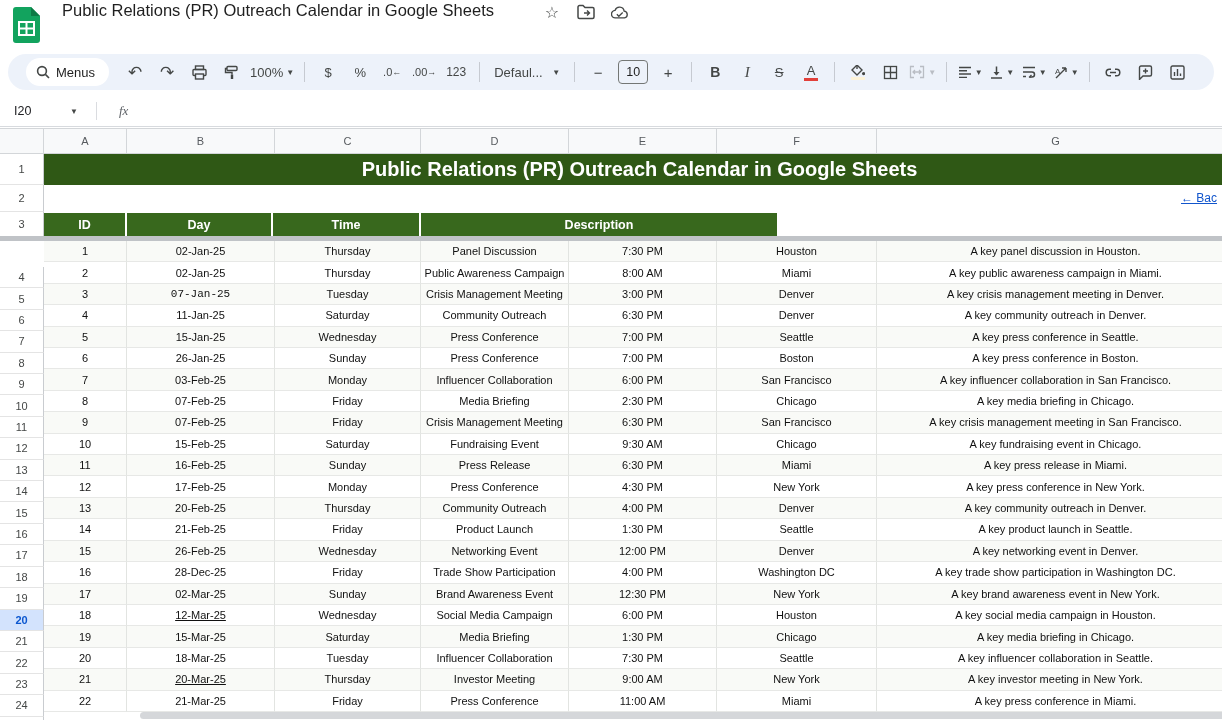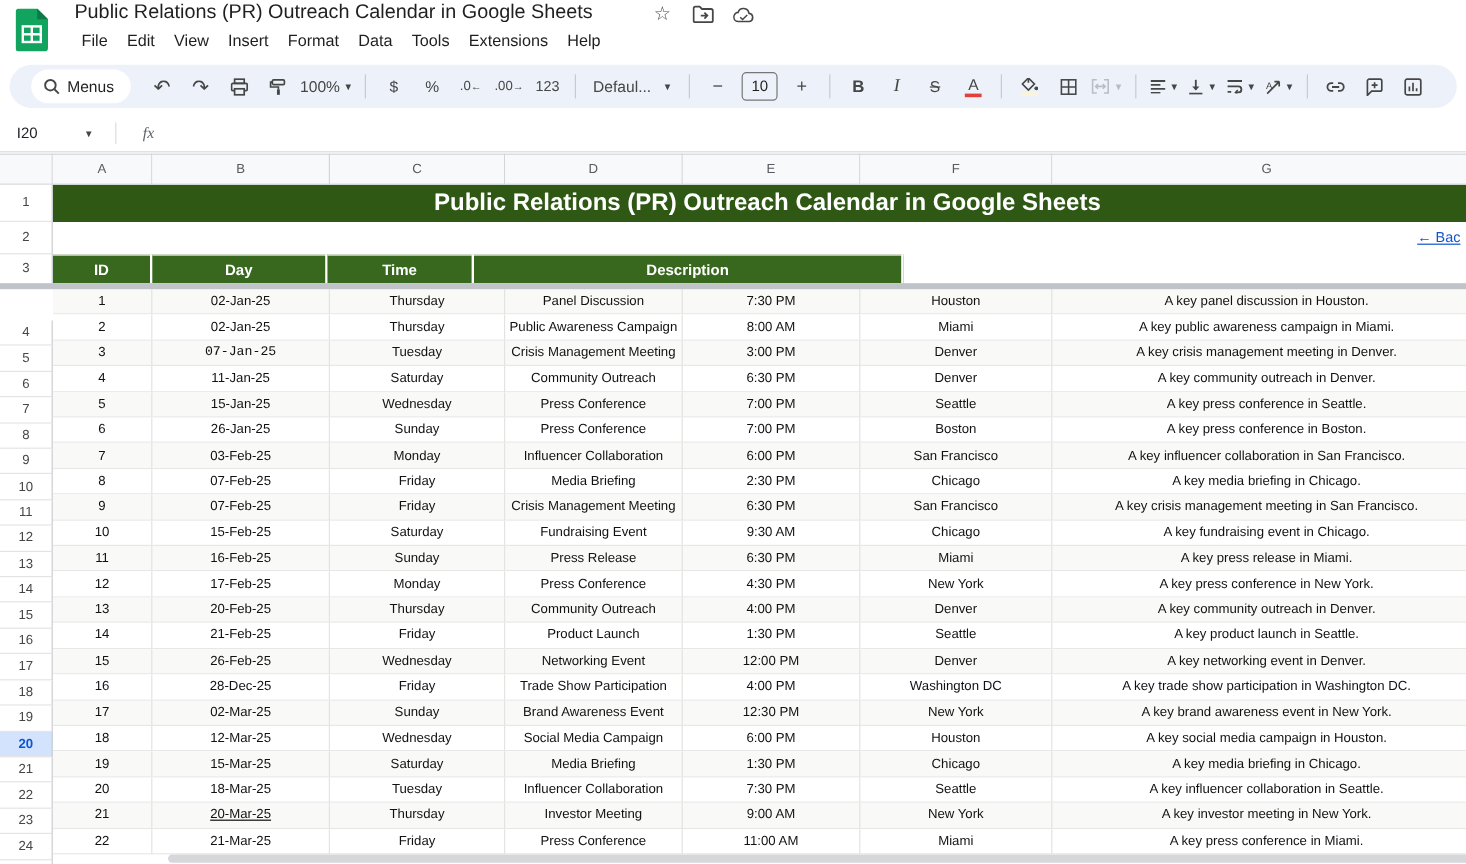--- a/index.html
+++ b/index.html
@@ -109,31 +109,20 @@
           <path d="M7 9 h5 M10 6.5 L12.5 9 L10 11.5" stroke-width="1.4"></path>
         </svg>
       </div>
       <div class="ti">
         <svg width="20" height="15" viewBox="0 0 20 15" fill="none" stroke="#444746" stroke-width="1.5">
           <path d="M5 13.5 a4.2 4.2 0 0 1 -.5-8.4 A5.2 5.2 0 0 1 14.6 6 a3.8 3.8 0 0 1 .4 7.5 Z"></path>
           <path d="M6.5 9.5 l2.2 2.2 L13 7.5" stroke-width="1.4"></path>
         </svg>
       </div>
     </div>
-    <nav class="menu-bar">
-        <div class="menu-item">File</div>
-        <div class="menu-item">Edit</div>
-        <div class="menu-item">View</div>
-        <div class="menu-item">Insert</div>
-        <div class="menu-item">Format</div>
-        <div class="menu-item">Data</div>
-        <div class="menu-item">Tools</div>
-        <div class="menu-item">Extensions</div>
-        <div class="menu-item">Help</div>
-      </nav>
   </div>
 
   <div class="toolbar">
     <div class="menus-pill">
       <svg width="14" height="14" viewBox="0 0 14 14" fill="none" stroke="#444746" stroke-width="1.6">
         <circle cx="6" cy="6" r="4.4"></circle>
           <line x1="9.4" y1="9.4" x2="13" y2="13"></line>
       </svg>
       <span>Menus</span>
     </div>
@@ -326,21 +315,21 @@
     </div>
 
     <div class="content">
       <div class="title-row">Public Relations (PR) Outreach Calendar in Google Sheets</div>
       <div class="link-row">
         <span class="back-link">← Bac</span>
       </div>
       <div class="header-row">
           <div class="hcell" style="width: 83px;">ID</div>
           <div class="hcell" style="width: 146px;">Day</div>
-          <div class="hcell" style="width: 122px;">Time</div>
+          <div class="hcell" style="width: 148px;">Time</div>
           <div class="hcell" style="width: 358px;">Description</div>
         </div>
       <div class="data-rows">
           <div class="drow band">
             <div class="dcell" style="width: 83px;">1</div>
             <div class="dcell" style="width: 148px;">02-Jan-25</div>
             <div class="dcell" style="width: 146px;">Thursday</div>
             <div class="dcell" style="width: 148px;">Panel Discussion</div>
             <div class="dcell" style="width: 148px;">7:30 PM</div>
             <div class="dcell" style="width: 160px;">Houston</div>
@@ -485,21 +474,21 @@
             <div class="dcell" style="width: 83px;">17</div>
             <div class="dcell" style="width: 148px;">02-Mar-25</div>
             <div class="dcell" style="width: 146px;">Sunday</div>
             <div class="dcell" style="width: 148px;">Brand Awareness Event</div>
             <div class="dcell" style="width: 148px;">12:30 PM</div>
             <div class="dcell" style="width: 160px;">New York</div>
             <div class="dcell" style="width: 358px;">A key brand awareness event in New York.</div>
           </div>
           <div class="drow">
             <div class="dcell" style="width: 83px;">18</div>
-            <div class="dcell" style="width: 148px;">12-Mar-25</div>
+            <div class="dcell" style="width: 148px; text-decoration: underline;">12-Mar-25</div>
             <div class="dcell" style="width: 146px;">Wednesday</div>
             <div class="dcell" style="width: 148px;">Social Media Campaign</div>
             <div class="dcell" style="width: 148px;">6:00 PM</div>
             <div class="dcell" style="width: 160px;">Houston</div>
             <div class="dcell" style="width: 358px;">A key social media campaign in Houston.</div>
           </div>
           <div class="drow band">
             <div class="dcell" style="width: 83px;">19</div>
             <div class="dcell" style="width: 148px;">15-Mar-25</div>
             <div class="dcell" style="width: 146px;">Saturday</div>

